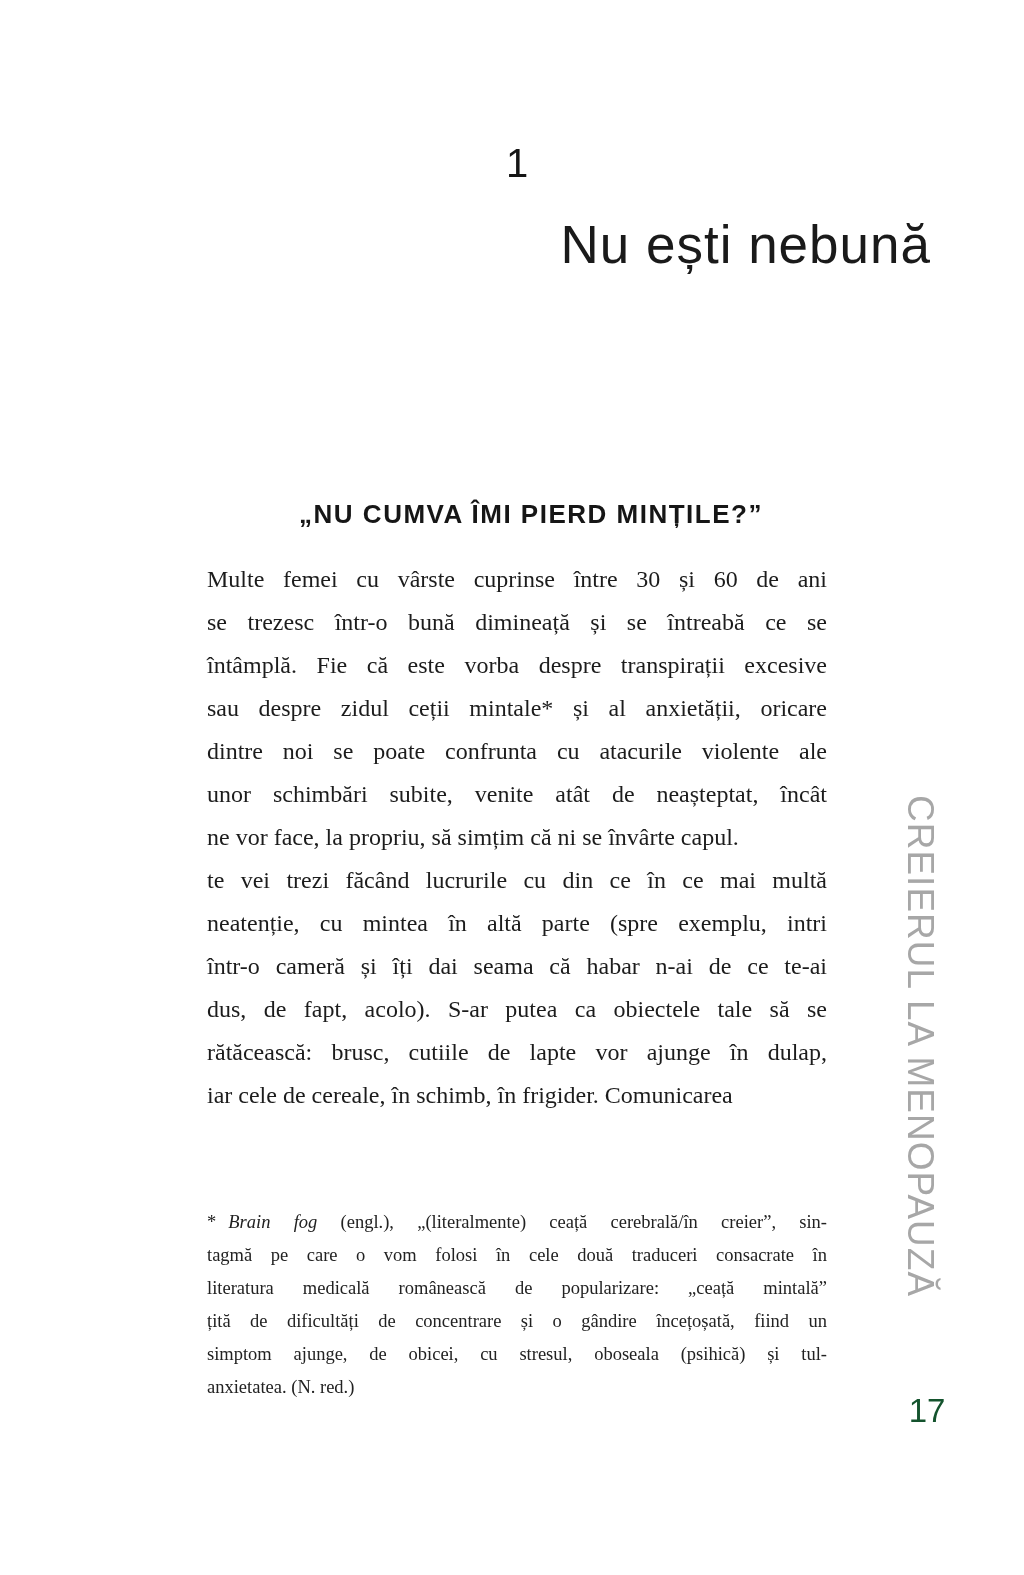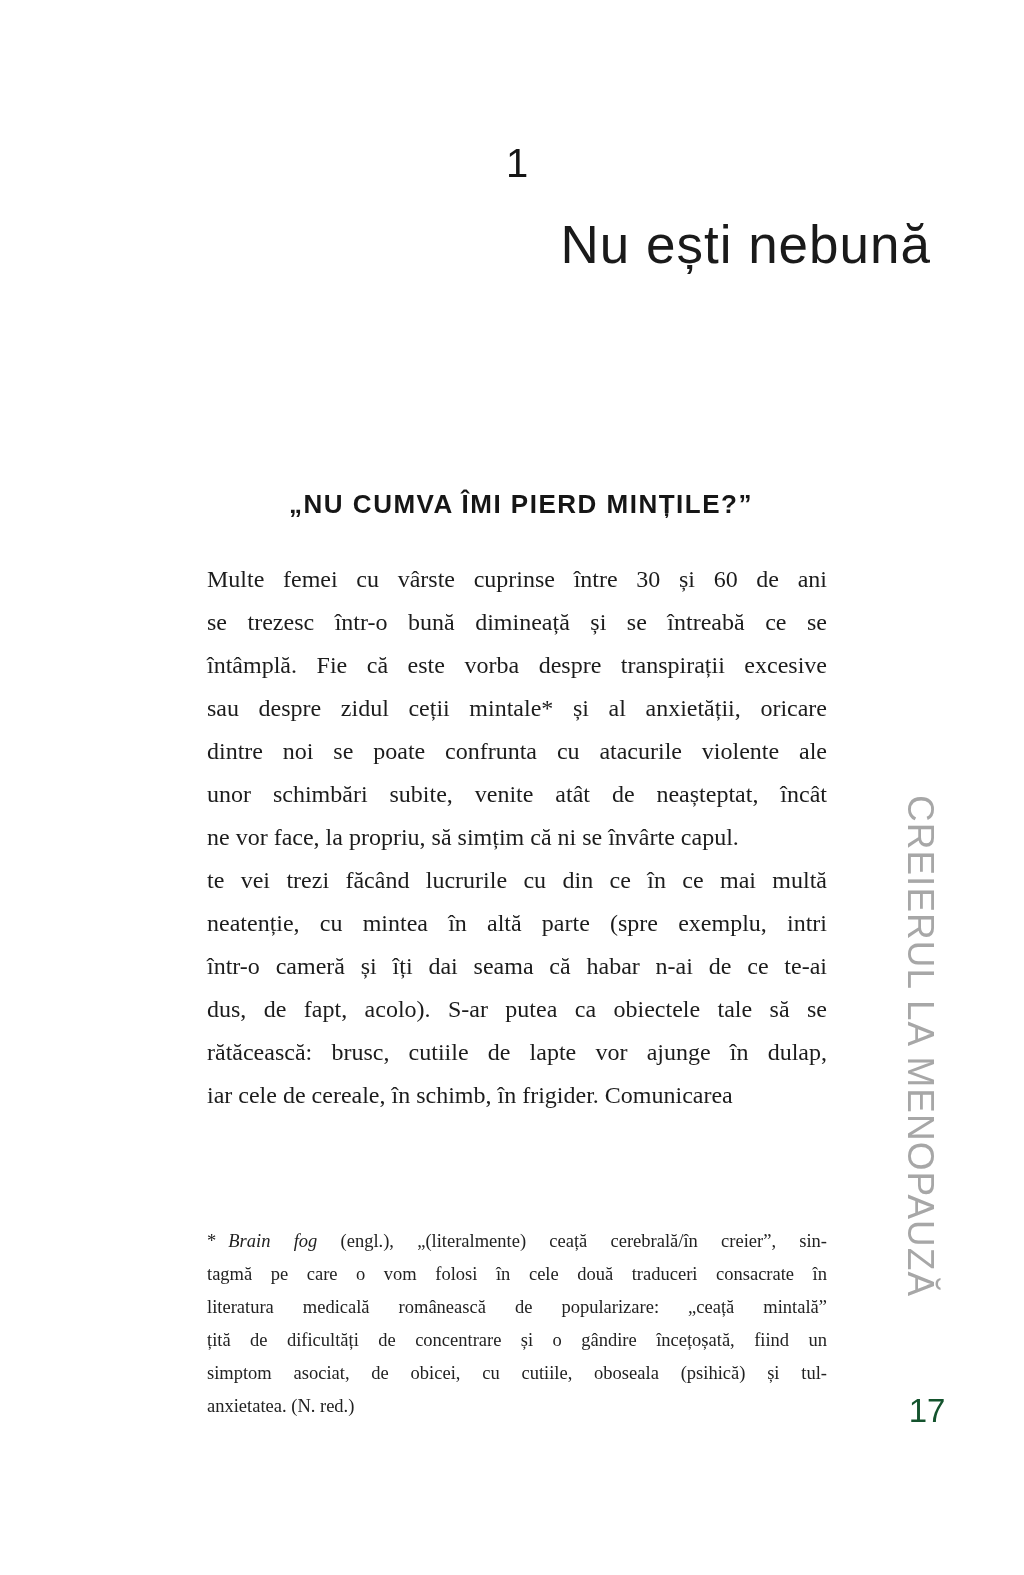--- a/index.html
+++ b/index.html
@@ -26,21 +26,21 @@
     margin: 4px;
     text-align: right;
     font-family: "Liberation Sans", sans-serif;
     font-size: 53px; font-weight: 300; letter-spacing: 1px;
     line-height: 62px;
     color: #1a1a1a;
   }
   .section-heading {
     position: absolute;
     left: 157px; top: 480px; width: 720px;
-    margin: 4px;
+    margin: 14px;
     text-align: center;
     font-family: "Liberation Sans", sans-serif;
     font-size: 26px; font-weight: 700; letter-spacing: 1.5px;
     line-height: 40px;
     color: #161616;
   }
   .body-text {
     position: absolute;
     left: 207px; top: 558px; width: 620px;
     font-size: 24px;
@@ -56,21 +56,20 @@
     overflow: visible;
   }
   .bline.para-last { text-align-last: left; }
   .bline.indent { text-indent: 52px; }
   .footnote {
     position: absolute;
     left: 207px; top: 1206px; width: 620px;
     font-size: 18.5px;
     line-height: 33px;
     color: #222222;
-    margin-top: 19px;
   }
   .fline {
     text-align: justify;
     text-align-last: justify;
     height: 33px;
   }
   .fline.fn-last { text-align-last: left; }
   .fn-marker { margin-right: 12px; }
   .fn-term { font-style: italic; }
   .side-label {
@@ -126,21 +125,21 @@
     </div>
   </div>
 
   <div class="footnote">
     <div class="fline">
       <span class="fn-marker">*</span><span class="fn-term">Brain fog</span><span> (engl.), „(literalmente) ceață cerebrală/în creier”, sin-</span>
     </div>
     <div class="fline">tagmă pe care o vom folosi în cele două traduceri consacrate în</div>
     <div class="fline">literatura medicală românească de popularizare: „ceață mintală”</div>
     <div class="fline">țită de dificultăți de concentrare și o gândire încețoșată, fiind un</div>
-    <div class="fline">simptom asociat, de obicei, cu cutiile, oboseala (psihică) și tul-</div>
+    <div class="fline">simptom ajunge, de obicei, cu stresul, oboseala (psihică) și tul-</div>
     <div class="fline fn-last">anxietatea. (N. red.)</div>
   </div>
 
   <div class="side-label">CREIERUL LA MENOPAUZĂ</div>
 
   <div class="page-number">17</div>
 
 </div>
 
 </body></html>

